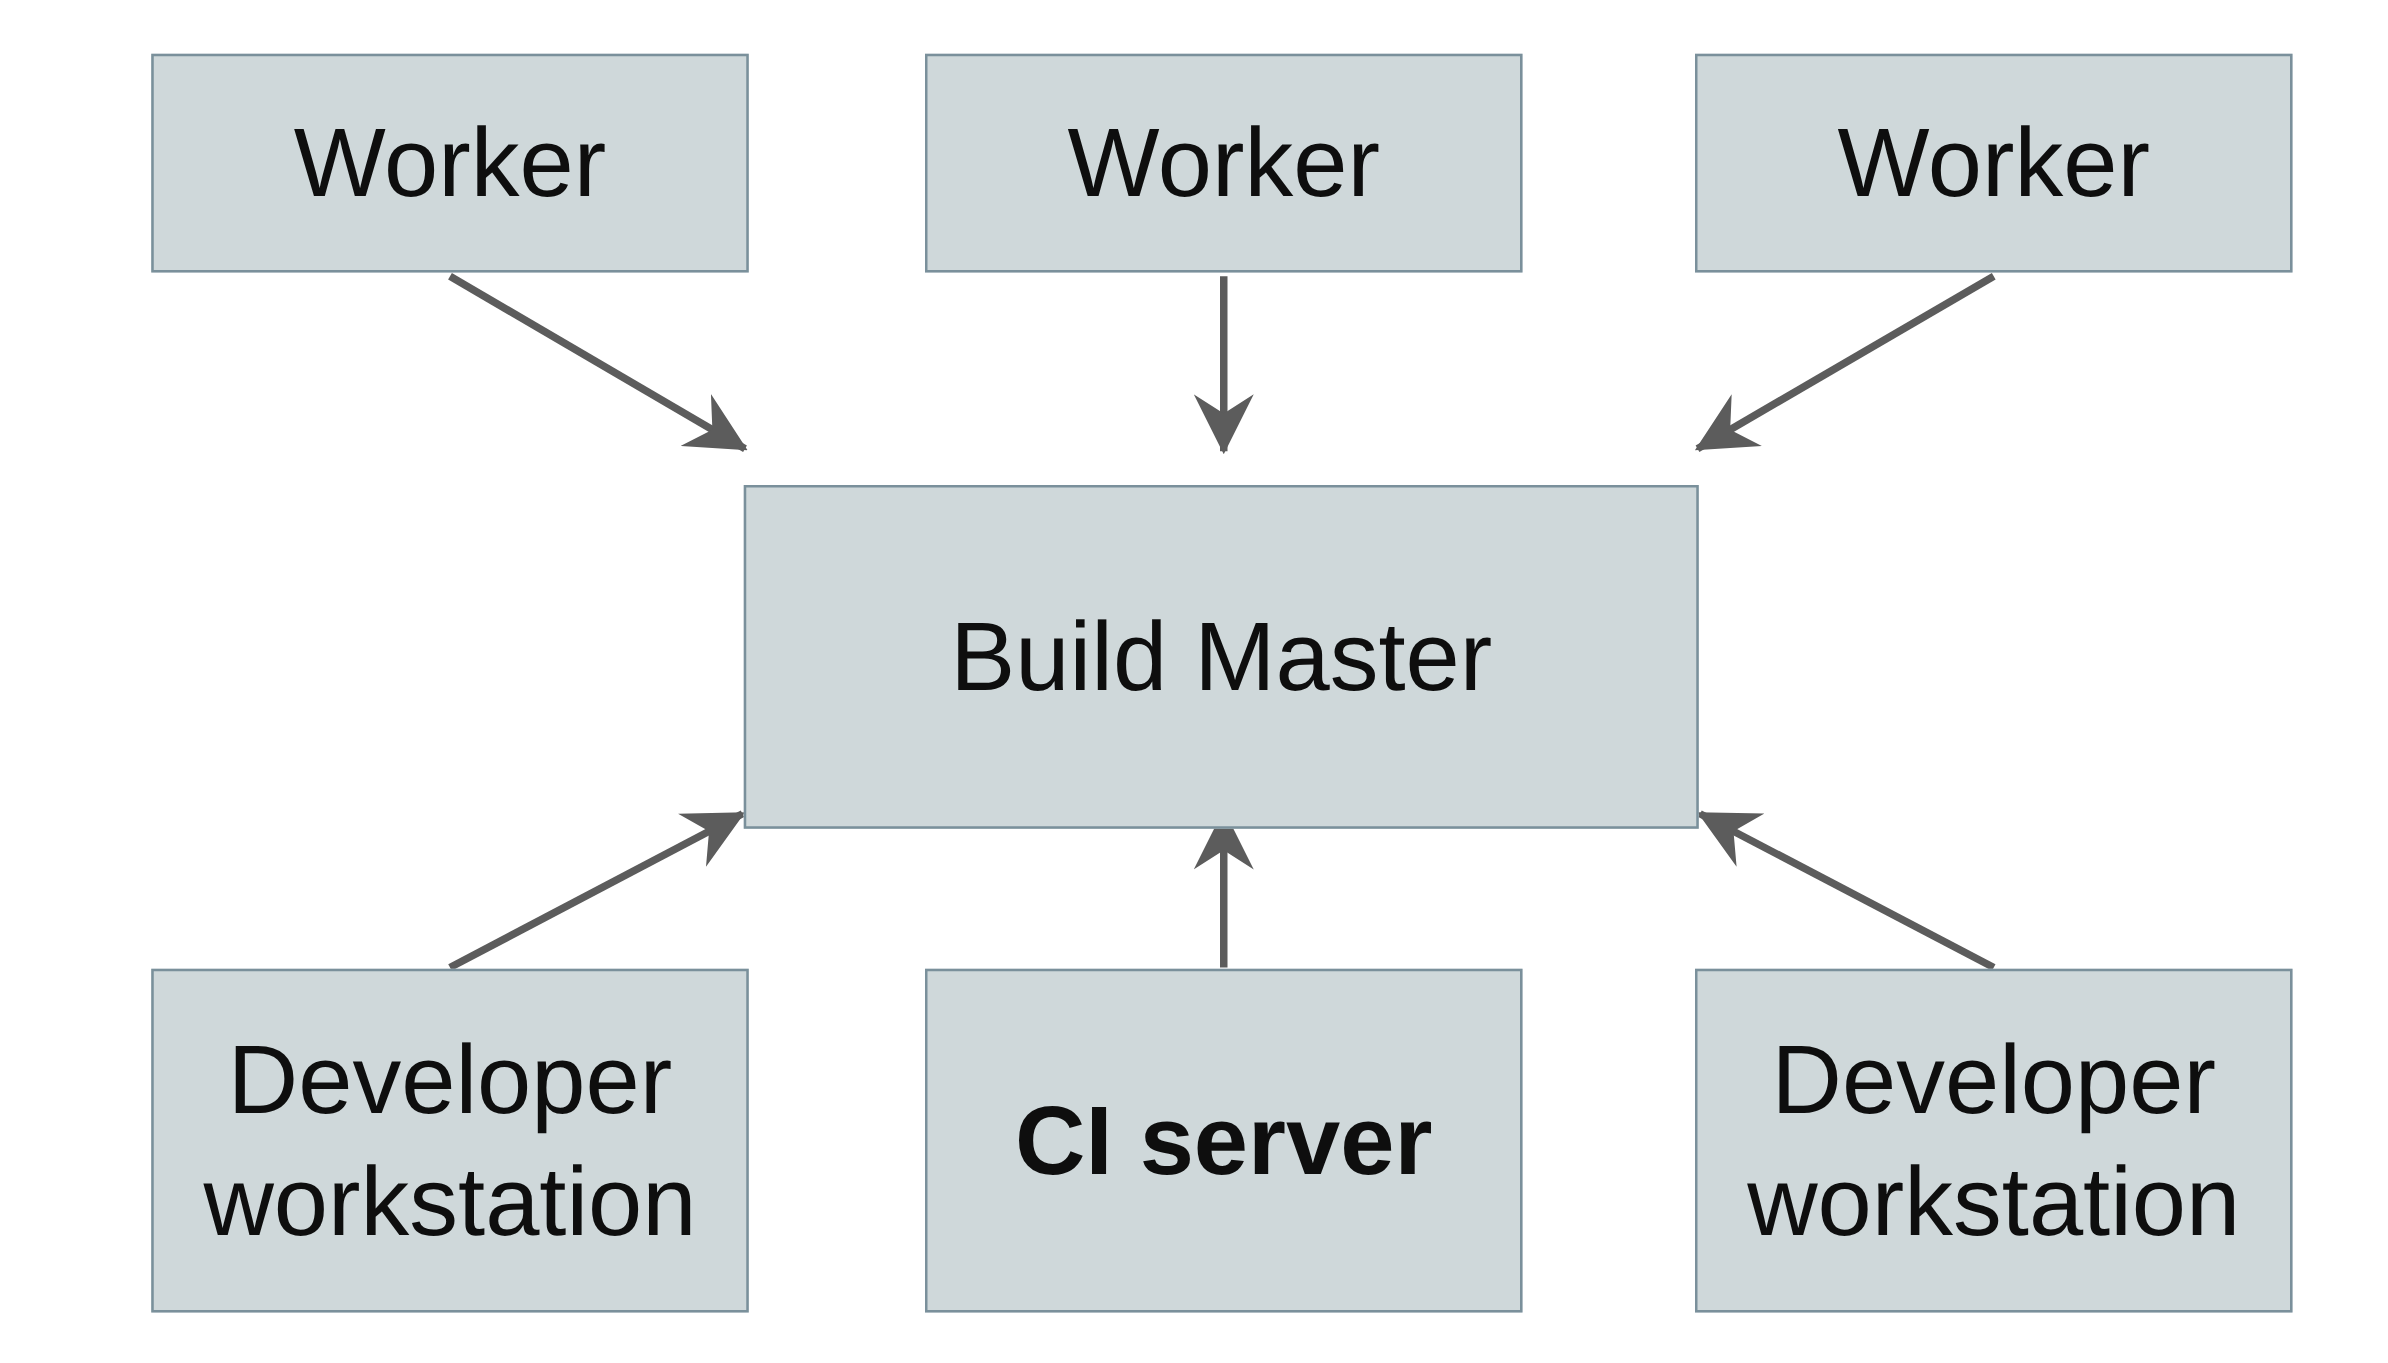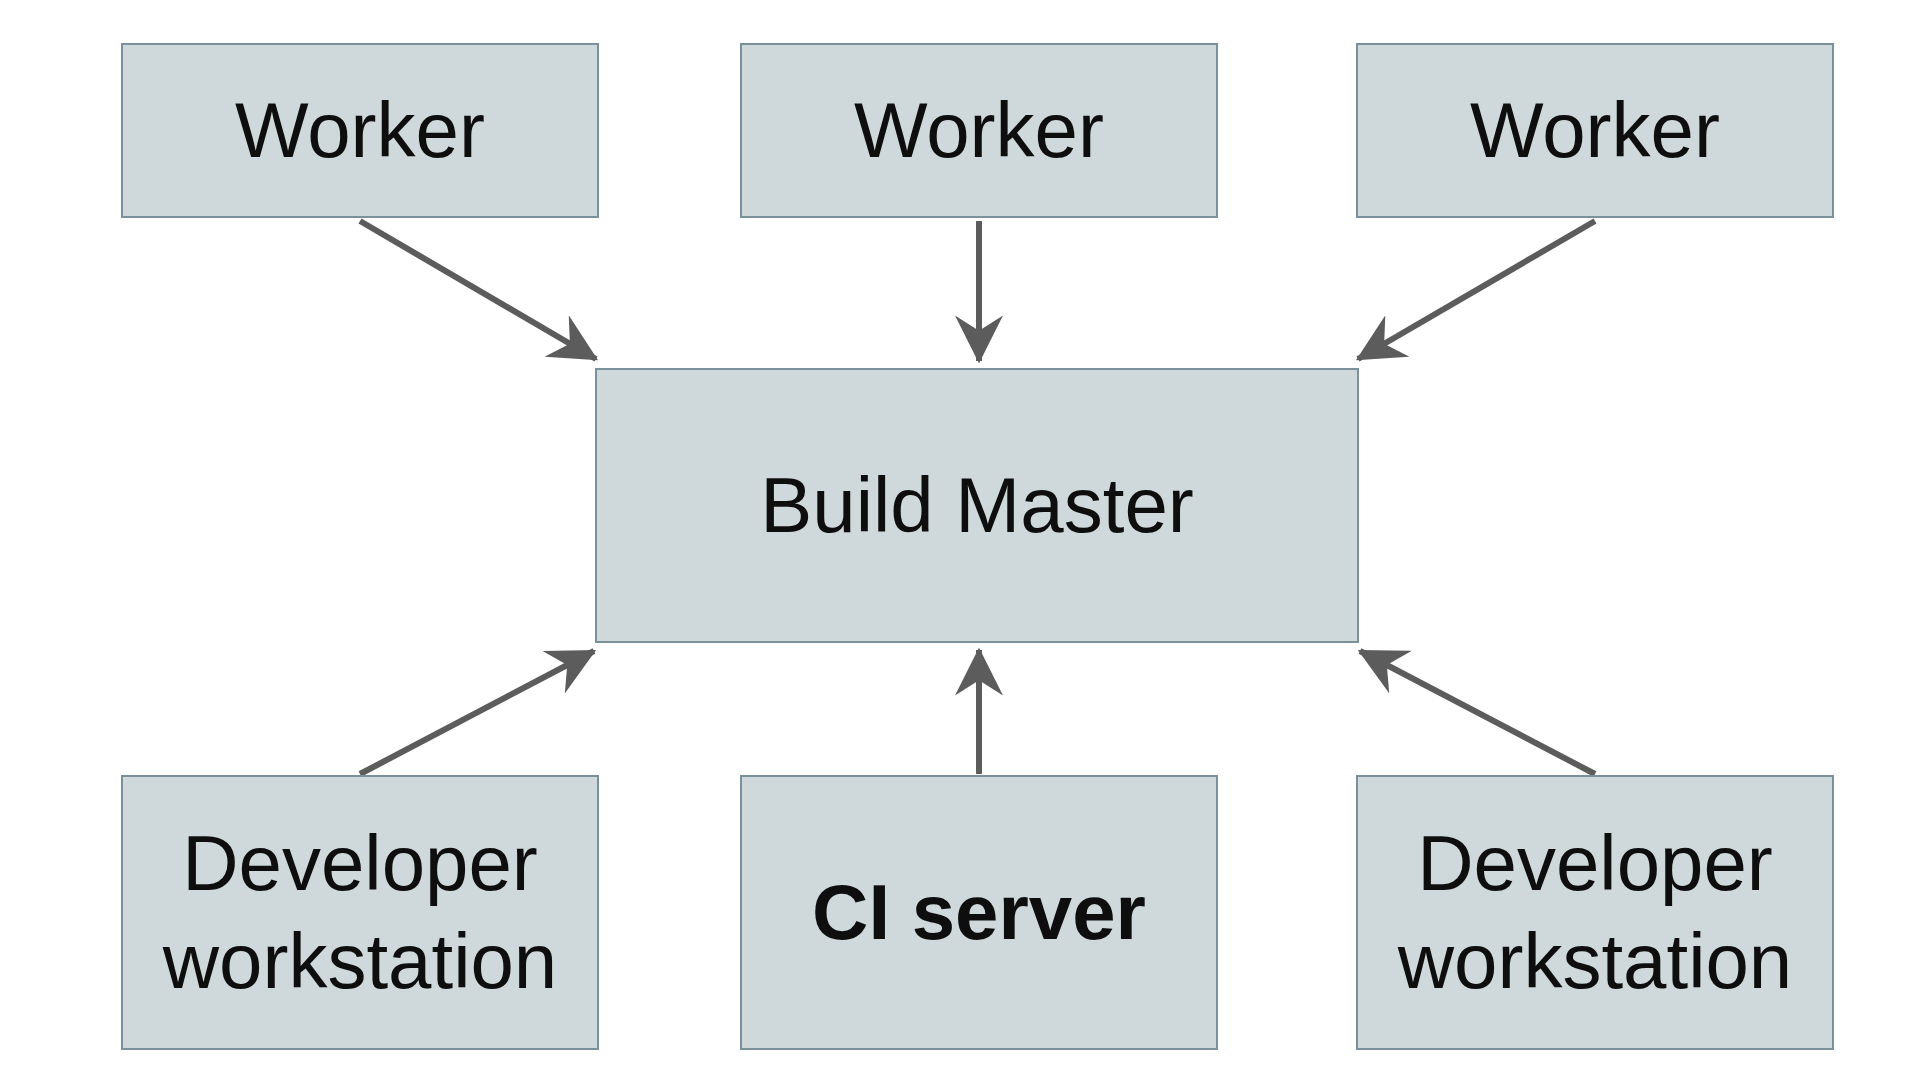--- a/index.html
+++ b/index.html
@@ -29,21 +29,21 @@
     display:flex;align-items:center;justify-content:center;
     text-align:center;
     color:var(--text);
     font-size:78px;
     line-height:1.25;
     padding:0 28px;
   }
   .n-worker1{left:121px;top:43px;width:478px;height:175px;}
   .n-worker2{left:740px;top:43px;width:478px;height:175px;}
   .n-worker3{left:1356px;top:43px;width:478px;height:175px;}
-  .n-build-master{left:595px;top:368px;width:764px;height:275px;}
+  .n-build-master{left:595px;top:388px;width:764px;height:275px;}
   .n-dev1{left:121px;top:775px;width:478px;height:275px;}
   .n-ci{left:740px;top:775px;width:478px;height:275px;font-weight:bold;}
   .n-dev2{left:1356px;top:775px;width:478px;height:275px;}
 </style>
 </head>
 <body>
 
 <div class="canvas">
 
   <svg class="edges" viewBox="0 0 1910 1090" xmlns="http://www.w3.org/2000/svg">

